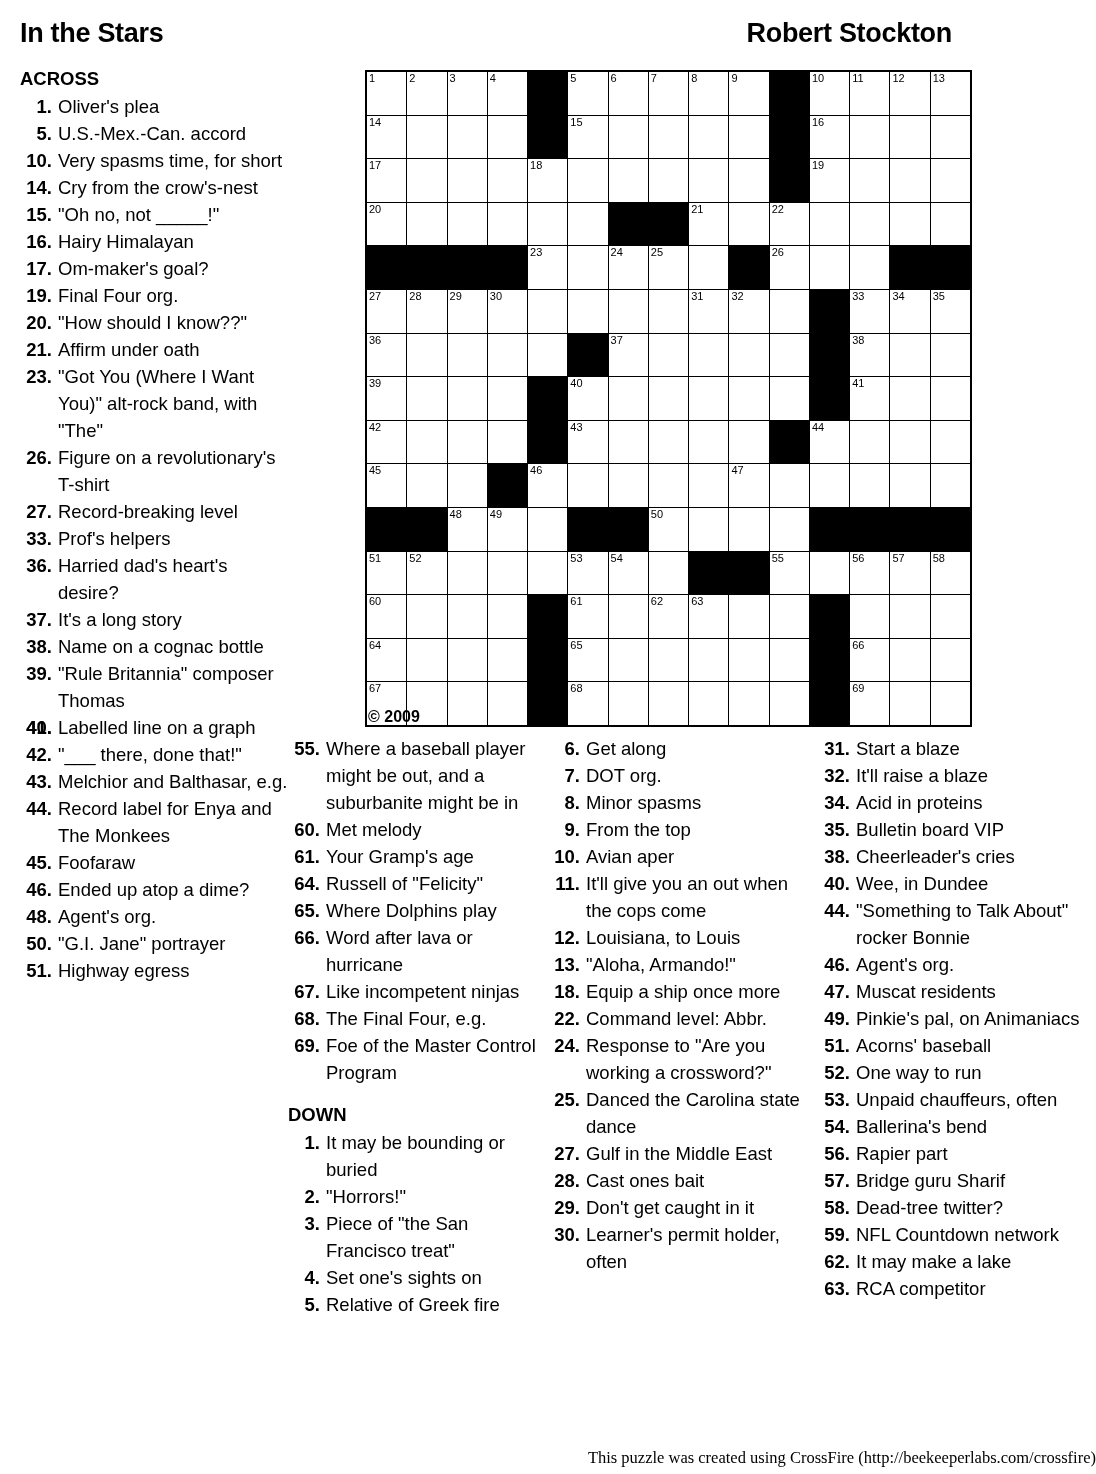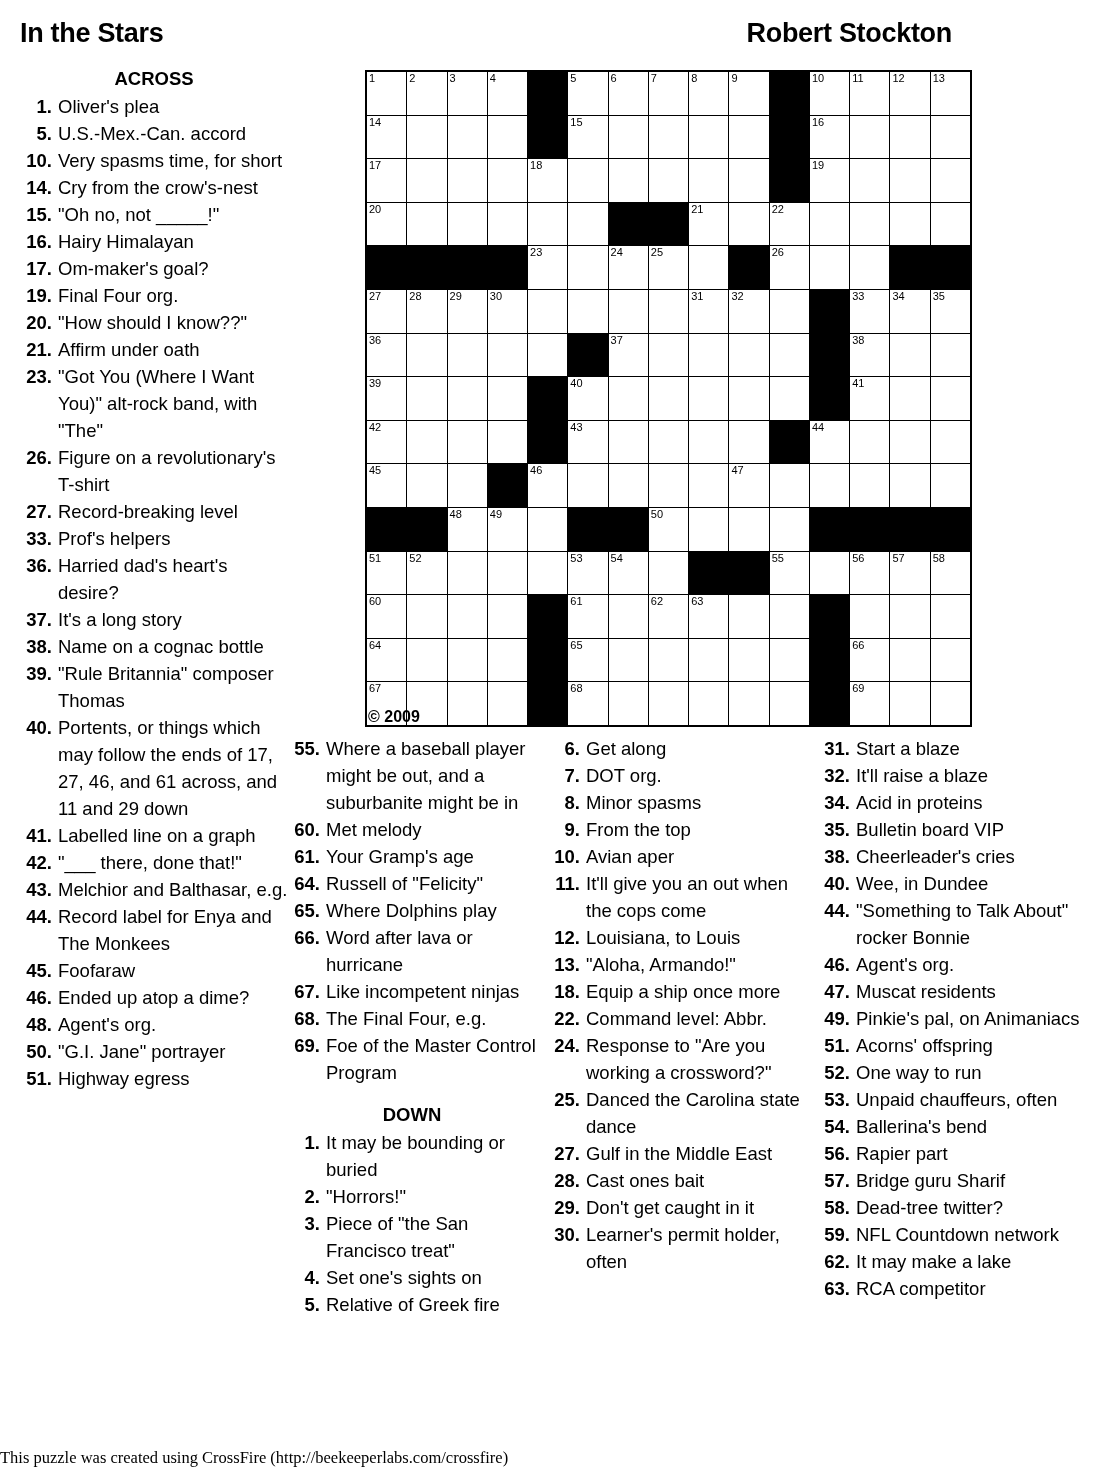--- a/index.html
+++ b/index.html
@@ -87,21 +87,20 @@
   .clue-col {
     position: absolute;
     font-size: 18.5px;
     line-height: 27px;
   }
   .sec-head {
     font-size: 18.5px;
     font-weight: bold;
     margin: 0 0 1px 0;
     line-height: 26px;
-    text-align: center;
   }
   ol.clues {
     list-style: none;
     margin: 0;
     padding: 0;
   }
   ol.clues li {
     position: relative;
     padding-left: 38px;
     margin-bottom: 0px;
@@ -120,21 +119,21 @@
   #col-3 { left: 548px; top: 735px; width: 252px; }
   #col-4 { left: 818px; top: 735px; width: 262px; }
   .down-head {
     margin-top: 16px;
   }
   .footer {
     position: absolute;
     bottom: 6px;
     left: 0;
     width: 1096px;
-    text-align: left;
+    text-align: right;
     font-family: "Liberation Serif", serif;
     font-size: 16.5px;
   }
 </style>
 </head>
 <body>
 
 <div class="page">
 
   <div class="header">
@@ -555,21 +554,21 @@
         <li><span class="cn">20.</span><span>"How should I know??"</span></li>
         <li><span class="cn">21.</span><span>Affirm under oath</span></li>
         <li><span class="cn">23.</span><span>"Got You (Where I Want You)" alt-rock band, with "The"</span></li>
         <li><span class="cn">26.</span><span>Figure on a revolutionary's T-shirt</span></li>
         <li><span class="cn">27.</span><span>Record-breaking level</span></li>
         <li><span class="cn">33.</span><span>Prof's helpers</span></li>
         <li><span class="cn">36.</span><span>Harried dad's heart's desire?</span></li>
         <li><span class="cn">37.</span><span>It's a long story</span></li>
         <li><span class="cn">38.</span><span>Name on a cognac bottle</span></li>
         <li><span class="cn">39.</span><span>"Rule Britannia" composer Thomas</span></li>
-        <li><span class="cn">40.</span><span>Portents, or things which may follow the ends of 17, 27, 46, and 61 across, and 11 and 29 down</span></li>
+        <li><span class="cn">40.</span></li>
         <li><span class="cn">41.</span><span>Labelled line on a graph</span></li>
         <li><span class="cn">42.</span><span>"___ there, done that!"</span></li>
         <li><span class="cn">43.</span><span>Melchior and Balthasar, e.g.</span></li>
         <li><span class="cn">44.</span><span>Record label for Enya and The Monkees</span></li>
         <li><span class="cn">45.</span><span>Foofaraw</span></li>
         <li><span class="cn">46.</span><span>Ended up atop a dime?</span></li>
         <li><span class="cn">48.</span><span>Agent's org.</span></li>
         <li><span class="cn">50.</span><span>"G.I. Jane" portrayer</span></li>
         <li><span class="cn">51.</span><span>Highway egress</span></li>
       </ol>
@@ -623,21 +622,21 @@
         <li><span class="cn">31.</span><span>Start a blaze</span></li>
         <li><span class="cn">32.</span><span>It'll raise a blaze</span></li>
         <li><span class="cn">34.</span><span>Acid in proteins</span></li>
         <li><span class="cn">35.</span><span>Bulletin board VIP</span></li>
         <li><span class="cn">38.</span><span>Cheerleader's cries</span></li>
         <li><span class="cn">40.</span><span>Wee, in Dundee</span></li>
         <li><span class="cn">44.</span><span>"Something to Talk About" rocker Bonnie</span></li>
         <li><span class="cn">46.</span><span>Agent's org.</span></li>
         <li><span class="cn">47.</span><span>Muscat residents</span></li>
         <li><span class="cn">49.</span><span>Pinkie's pal, on Animaniacs</span></li>
-        <li><span class="cn">51.</span><span>Acorns' offspring</span></li>
+        <li><span class="cn">51.</span><span>Acorns' baseball</span></li>
         <li><span class="cn">52.</span><span>One way to run</span></li>
         <li><span class="cn">53.</span><span>Unpaid chauffeurs, often</span></li>
         <li><span class="cn">54.</span><span>Ballerina's bend</span></li>
         <li><span class="cn">56.</span><span>Rapier part</span></li>
         <li><span class="cn">57.</span><span>Bridge guru Sharif</span></li>
         <li><span class="cn">58.</span><span>Dead-tree twitter?</span></li>
         <li><span class="cn">59.</span><span>NFL Countdown network</span></li>
         <li><span class="cn">62.</span><span>It may make a lake</span></li>
         <li><span class="cn">63.</span><span>RCA competitor</span></li>
       </ol>

